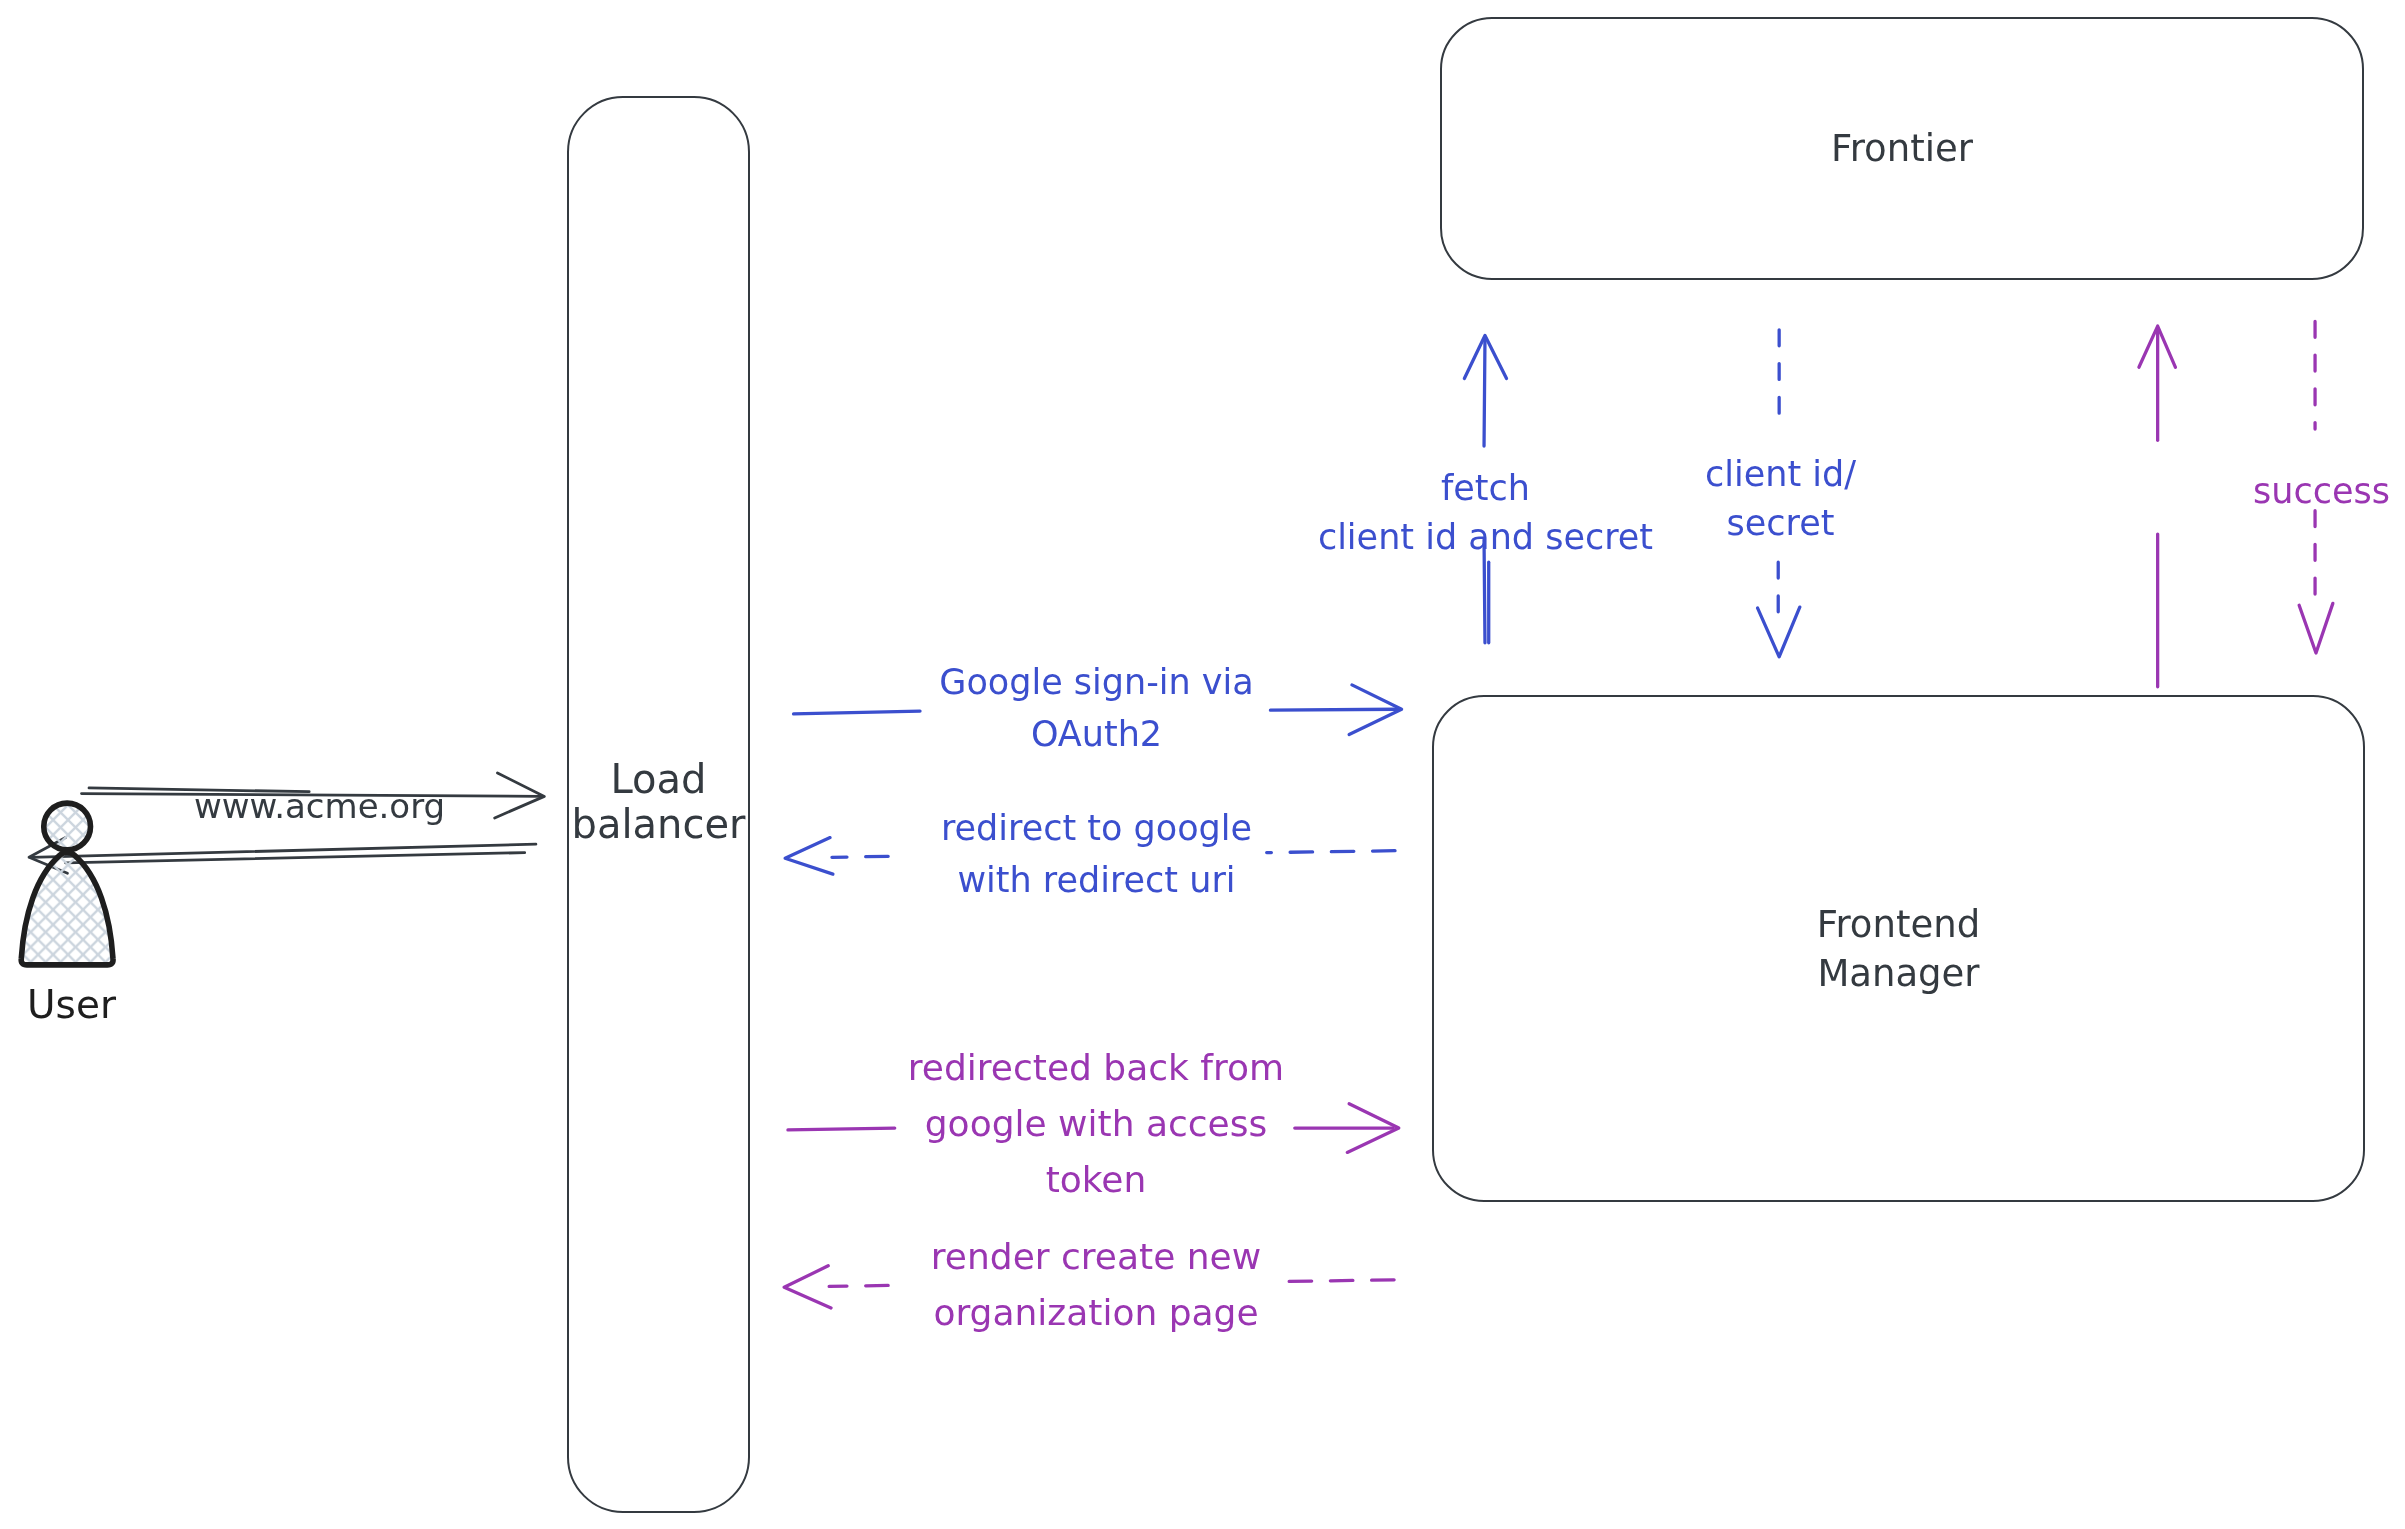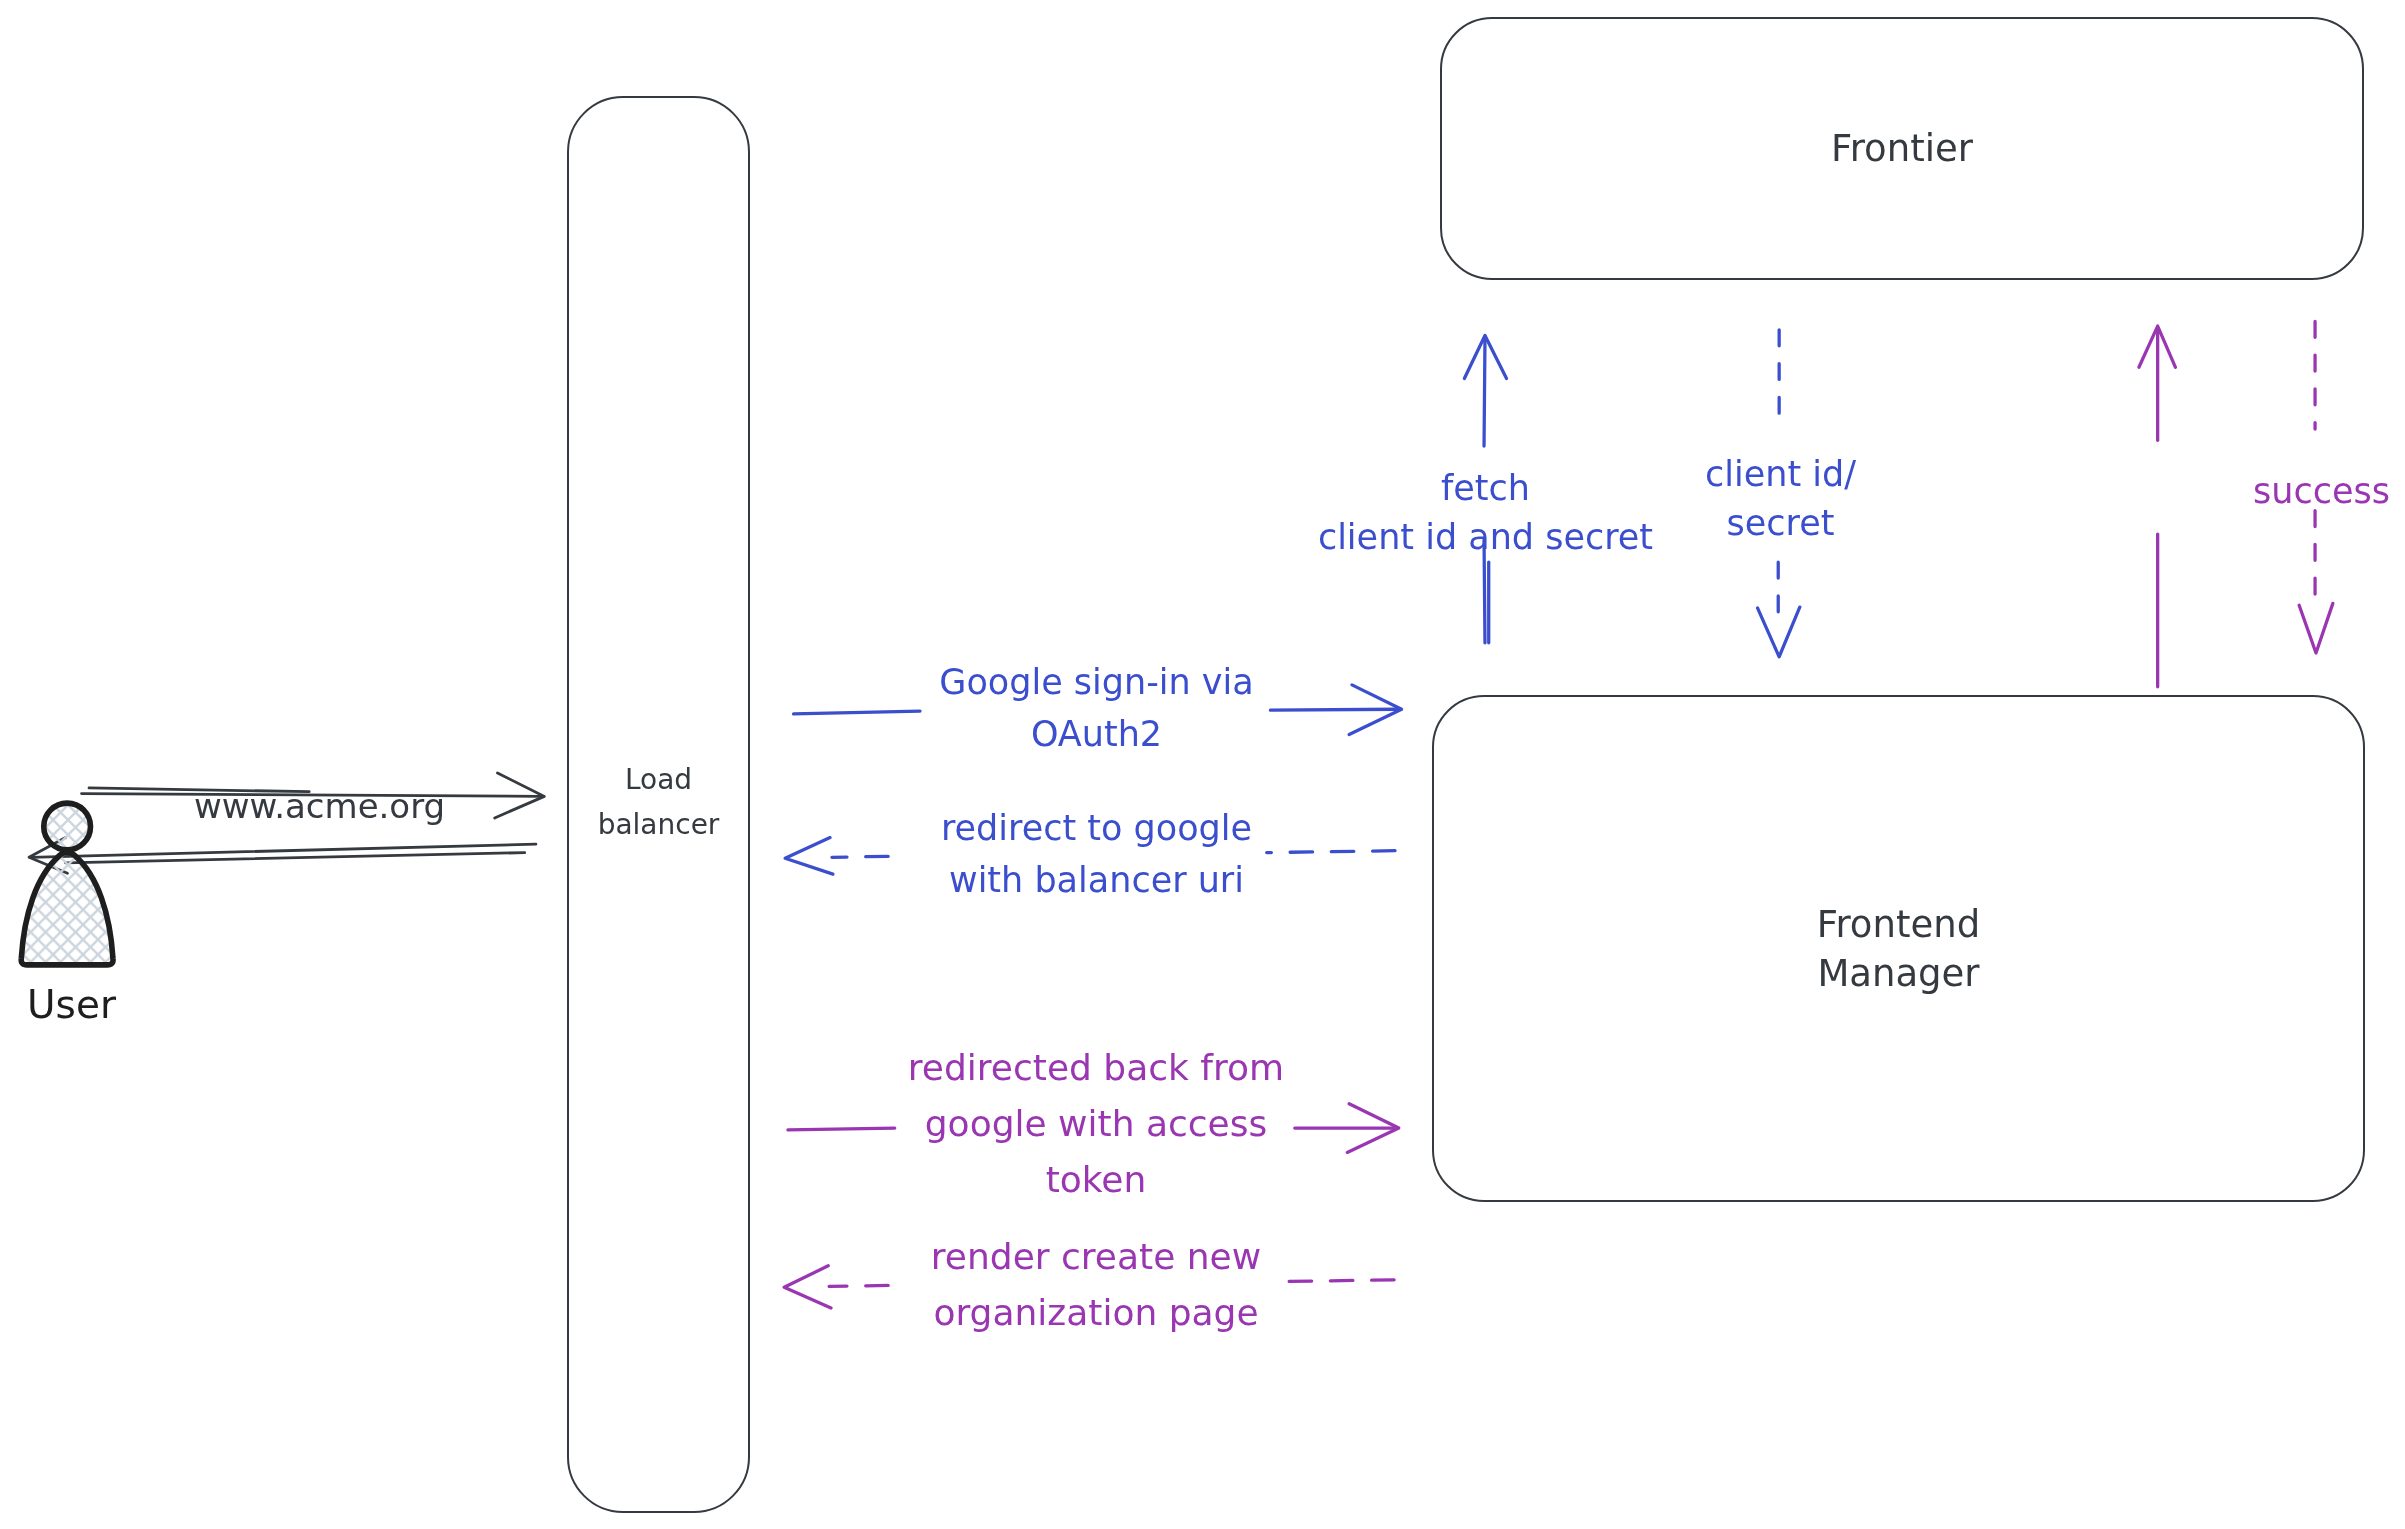--- a/index.html
+++ b/index.html
@@ -57,21 +57,21 @@
     position: absolute;
     left: 13px; top: 982px; width: 117px;
     text-align: center;
     font-size: 39px;
     color: #1e1e1e;
   }
   .lb-inner-label {
     position: absolute;
     top: 659px; left: 0; right: 0;
     text-align: center;
-    font-size: 28px; line-height: 45px;
+    font-size: 40px; line-height: 45px;
     color: #343a40;
   }
   .lb-inner-label span { display: block; }
 </style>
 </head>
 <body>
 
 <div class="canvas">
 
   <svg class="arrow-layer" viewBox="0 0 2567 1633" width="2405" height="1530">
@@ -170,21 +170,21 @@
 
   <div class="msg-label ink" style="left:179px; top:780px; width:281px; font-size:34px;">www.acme.org</div>
 
   <div class="msg-label blue" style="left:909px; top:656px; width:375px;">
     <span>Google sign-in via</span>
     <span>OAuth2</span>
   </div>
 
   <div class="msg-label blue" style="left:909px; top:802px; width:375px;">
     <span>redirect to google</span>
-    <span>with balancer uri</span>
+    <span>with redirect uri</span>
   </div>
 
   <div class="msg-label blue lh52" style="left:1298px; top:464px; width:375px;">
     <span>fetch</span>
     <span>client id and secret</span>
   </div>
 
   <div class="msg-label blue lh52" style="left:1640px; top:450px; width:281px;">
     <span>client id/</span>
     <span>secret</span>

